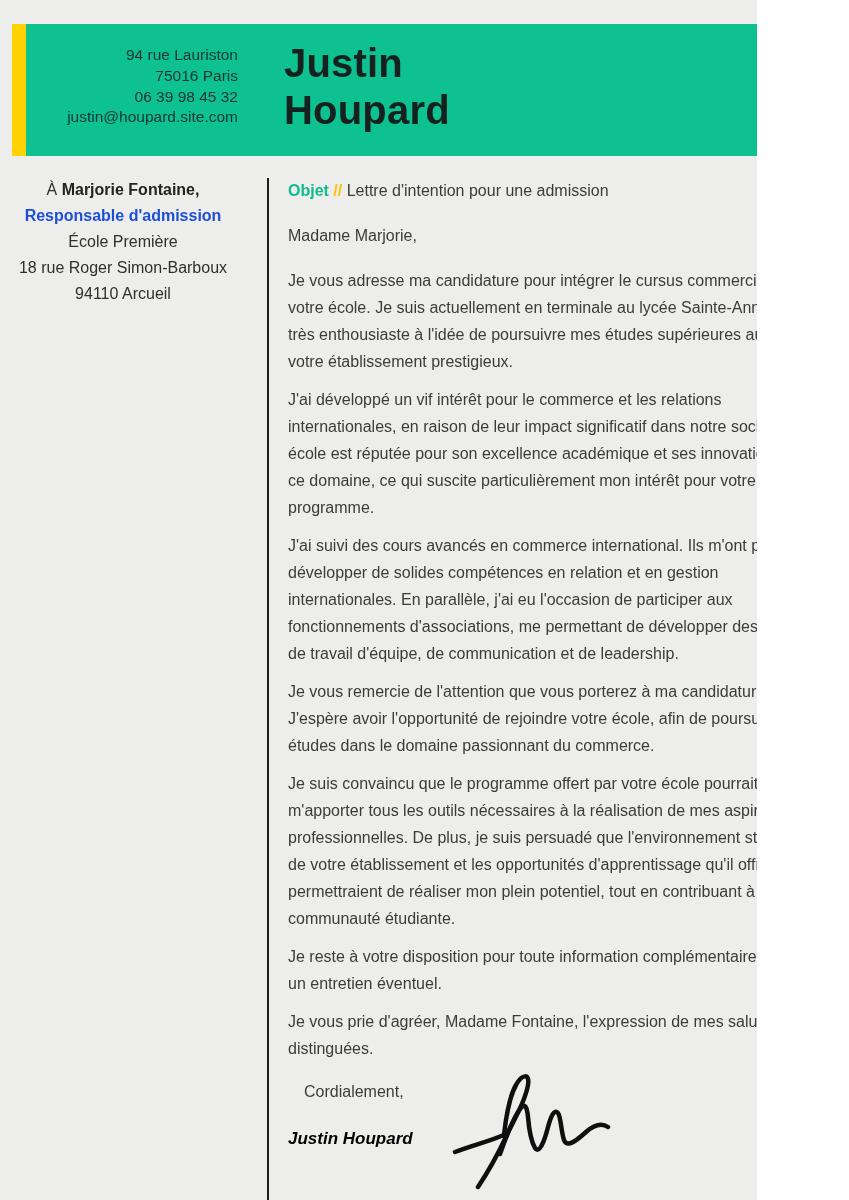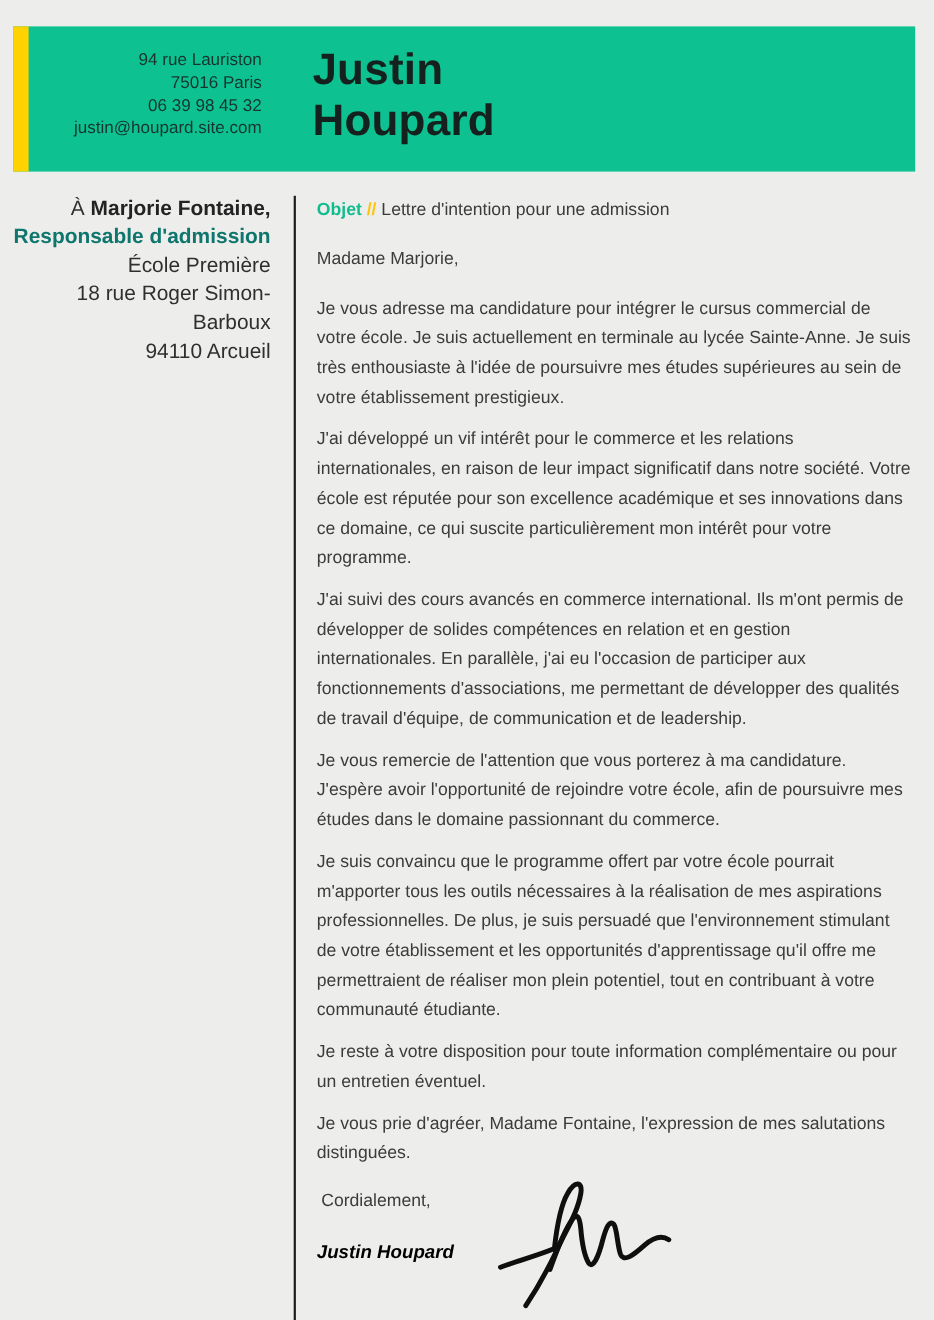--- a/index.html
+++ b/index.html
@@ -1,19 +1,19 @@
 <!DOCTYPE html>
 <html><head>
 <meta charset="utf-8">
 <style>
   * { margin:0; padding:0; box-sizing:border-box; }
   html,body { width:849px; height:1200px; }
   body { font-family:"Liberation Sans", sans-serif; }
   .page {
-    position:relative; width:849px; height:1200px;
+    position:relative; width:757px; height:1200px;
     background:#EDEEEB; overflow:hidden;
   }
 
   
   .header {
     position:absolute; left:12px; top:24px; width:820px; height:132px;
     background:#0DC290;
   }
   .accent-bar {
     position:absolute; left:0; top:0; width:14px; height:132px;
@@ -25,42 +25,42 @@
   }
   .full-name {
     position:absolute; left:272px; top:16px;
     font-size:40px; line-height:47px; font-weight:bold; color:#15211F;
     letter-spacing:0.2px;
   }
 
   
   .recipient {
     position:absolute; left:0; top:177px; width:246px;
-    text-align:right; font-size:19px; line-height:26px; color:#2F2F2F;
+    text-align:center; font-size:16px; line-height:26px; color:#2F2F2F;
   }
   .recipient .bold-name { font-weight:bold; color:#232323; }
-  .recipient .role { font-weight:bold; color:#0f766e; }
+  .recipient .role { font-weight:bold; color:#1d4ed8; }
 
   
   .divider {
     position:absolute; left:267px; top:178px; width:2px; height:1022px;
     background:#1D1D1D;
   }
 
   
   .letter {
     position:absolute; left:288px; top:177px; width:540px;
     font-size:16px; line-height:27px; color:#3B3B3B;
   }
   .subject { margin-bottom:18px; }
   .subject .subject-label { font-weight:bold; color:#10BD8F;text-align:center; }
   .subject .slashes { font-weight:bold; color:#FFC30B; }
   .salutation { margin-bottom:18px; }
   .letter p { margin:0 0 11px 0; }
-  .closing { margin:16px 0 20px 4px; }
+  .closing { margin:16px 0 20px 16px; }
   .sig-name { font-weight:bold; font-style:italic; font-size:17px; color:#000000; }
 
   
   .signature {
     position:absolute; left:446px; top:1055px; width:180px; height:140px;
   }
   .signature svg { width:100%; height:100%; }
 </style>
 </head>
 <body>

